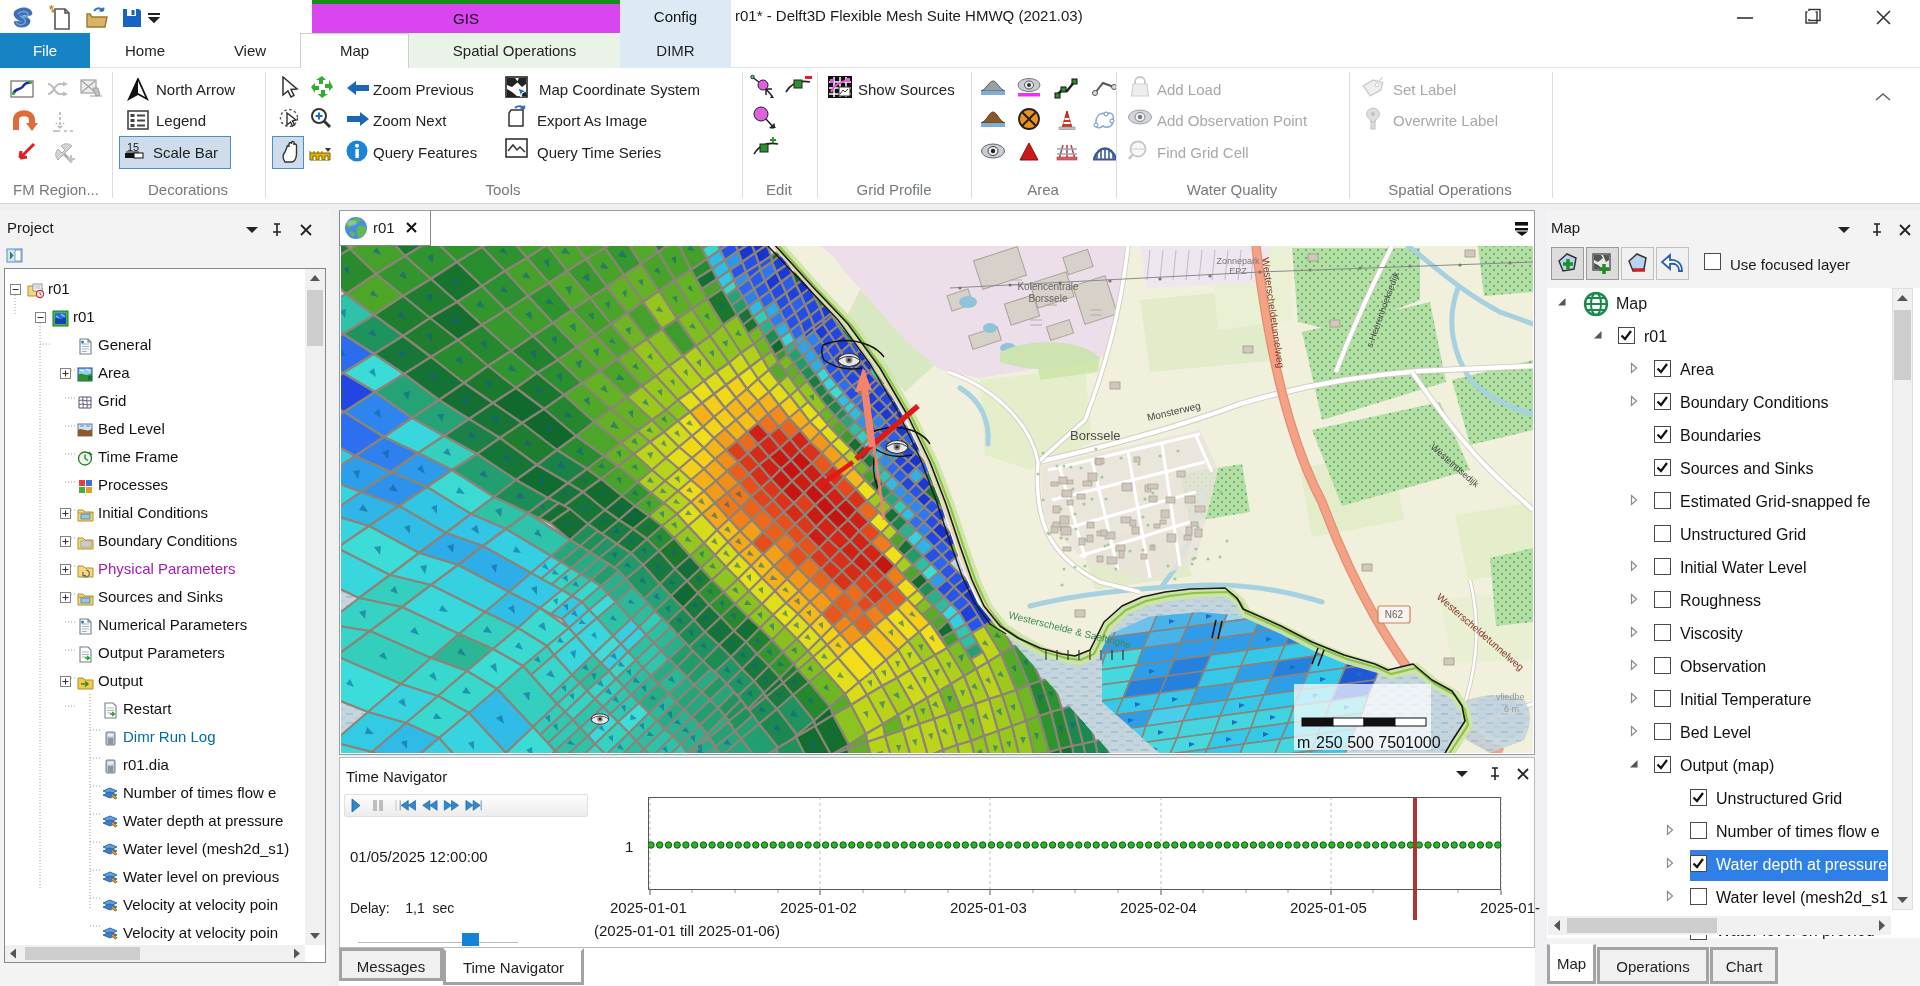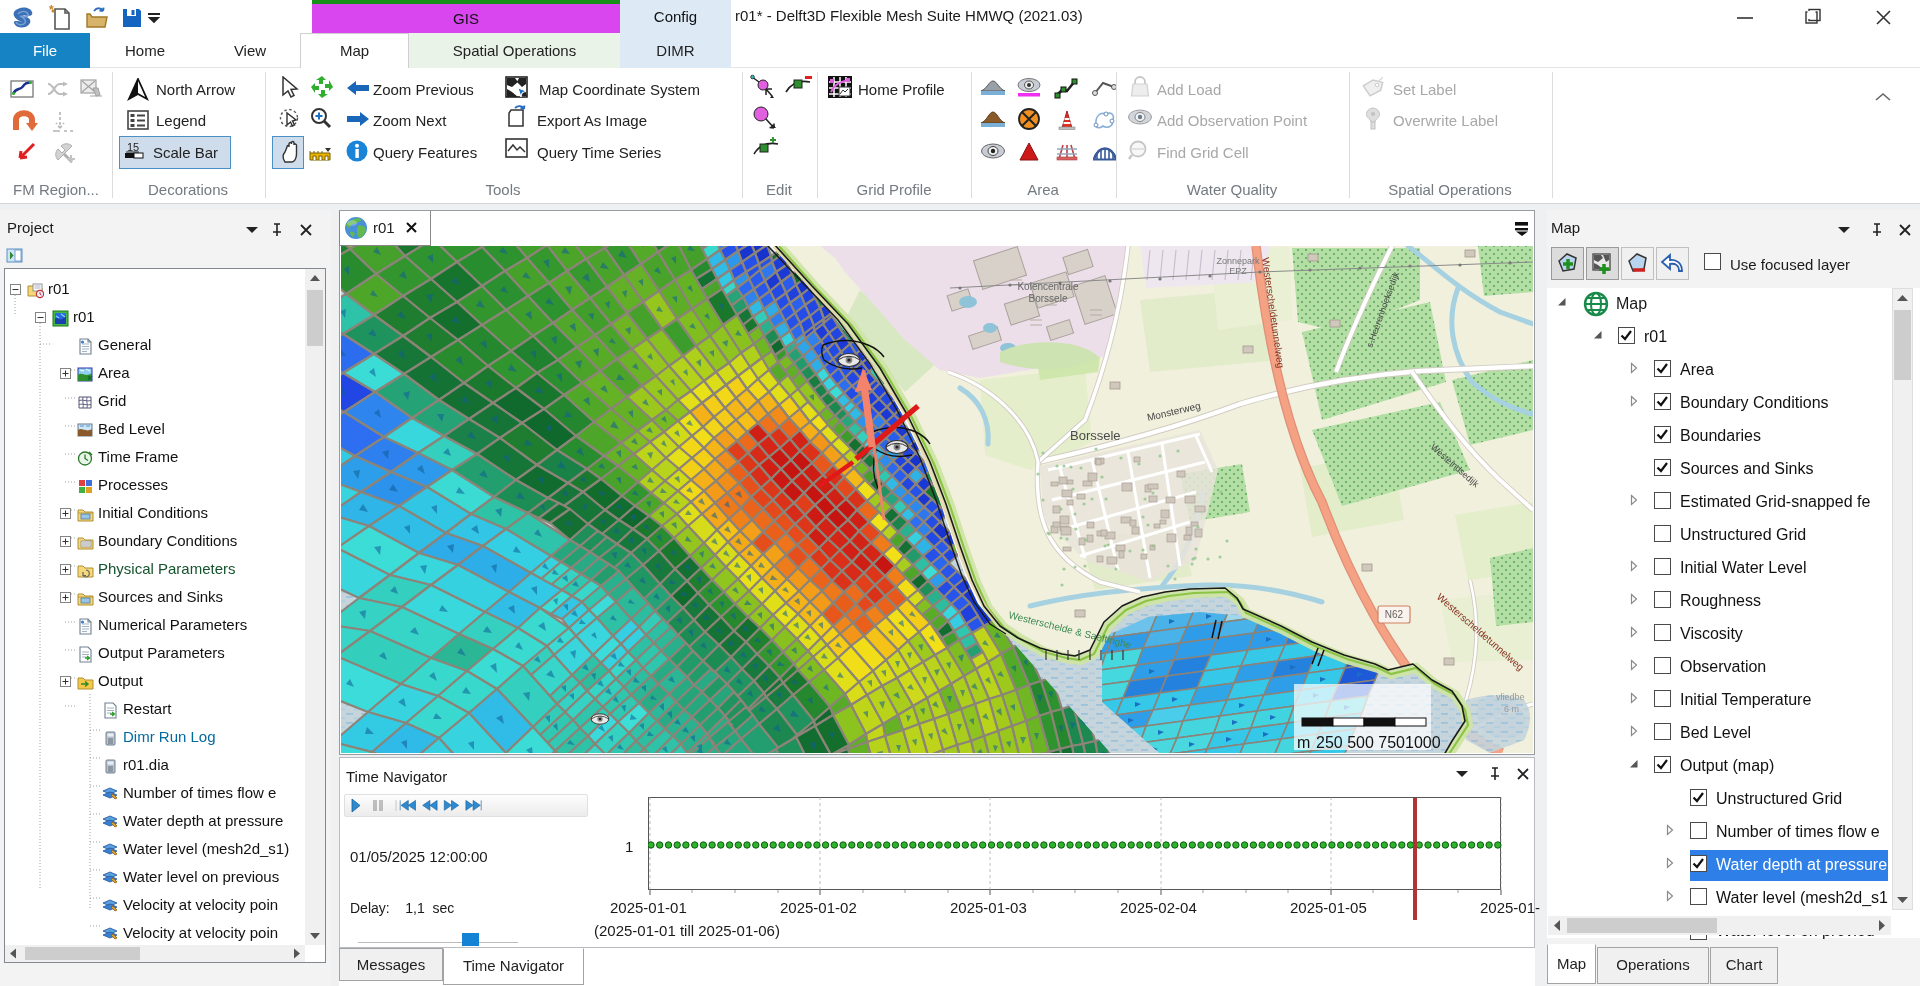--- a/index.html
+++ b/index.html
@@ -6,21 +6,21 @@
 .abs{position:absolute}
 .tb-tab{position:absolute;top:33px;height:52px;line-height:35px;text-align:center;font-size:15px;color:#222}
 svg{display:block}
 .glabel{position:absolute;top:181px;font-size:15px;color:#737a80;text-align:center}
 .gsep{position:absolute;top:72px;height:126px;width:1px;background:#dcdcdc}
 .ritem{position:absolute;font-size:15px;color:#222;white-space:nowrap}
 .ritem.dis{color:#a8a8a8}
 .panelhead{font-size:15px;color:#1a1a1a}
 .trow{position:absolute;white-space:nowrap;font-size:15px}
 .cbx{position:absolute;width:17px;height:17px;border:1.5px solid #4a4a4a;background:#fff}
-.tab2{position:absolute;font-size:15px;text-align:center;border:1px solid #a3a3a3;background:#f0f0f0;color:#222}
+.tab2{position:absolute;font-size:15px;text-align:center;border:3px solid #a3a3a3;background:#f0f0f0;color:#222}
 </style></head><body>
 <div class="abs" style="left:0;top:0;width:1920px;height:33px;background:#fff"></div>
 
 <svg class="abs" style="left:8px;top:4px" width="250" height="28" viewBox="0 0 250 28">
  <g>
   <path d="M6 8 C10 2 22 2 24 8 C26 13 18 12 14 11 C18 13 24 14 22 19 C19 25 8 25 6 19 C5 16 10 17 15 18 C10 17 4 13 6 8Z" fill="#3b6fb6"></path>
   <path d="M10 10 C13 6 20 7 20 11 C20 14 15 13 12 12 C15 14 19 16 17 19 C14 22 9 21 8 18" fill="none" stroke="#7aa0d4" stroke-width="1.5"></path>
  </g>
  <g transform="translate(40,1)">
   <path d="M7 4 H17 L21 8 V24 H7 Z" fill="#fff" stroke="#555" stroke-width="1.6"></path>
@@ -209,21 +209,21 @@
 </svg>
 <svg class="abs" style="left:828px;top:76px" width="26" height="24" viewBox="0 0 26 24">
     <rect x="0" y="0" width="24" height="22" fill="#111"></rect>
     <path d="M1 6 h22 M1 12 h22 M1 18 h22 M6 1 v20 M12 1 v20 M18 1 v20" stroke="#fff" stroke-width="1.5"></path>
     <path d="M3 16 C8 6 14 6 21 4" stroke="#e060e0" stroke-width="2" fill="none"></path>
     <rect x="2" y="3" width="4" height="4" fill="#e060e0"></rect>
     <rect x="18" y="2" width="4" height="4" fill="#e060e0"></rect>
     <rect x="11" y="11" width="11" height="9" fill="#fff" stroke="#333"></rect>
     <path d="M12 18 l3 -4 2 2 3 -3" stroke="#333" fill="none"></path>
   </svg>
-<div class="ritem" style="left:858px;top:81px">Home Profile</div>
+<div class="ritem" style="left:858px;top:81px">Show Sources</div>
 <svg class="abs" style="left:981px;top:77px" width="140" height="92" viewBox="0 0 140 92">
  <g>
       <path d="M0 14 C6 12 8 4 12 4 C16 4 18 12 24 14 Z" fill="#9aa0a8" stroke="#555"></path>
       <rect x="0" y="14" width="24" height="4" fill="#7ab0d8"></rect>
     </g>
  <g transform="translate(36,0)">
       <ellipse cx="12" cy="8" rx="11" ry="6.5" fill="#c8ccd4" stroke="#777"></ellipse>
       <ellipse cx="12" cy="8" rx="4.5" ry="4" fill="#eee" stroke="#555"></ellipse>
       <circle cx="12" cy="8" r="2" fill="#333"></circle>
       <rect x="1" y="16" width="22" height="3.5" fill="#f030f0"></rect>
@@ -477,21 +477,21 @@
 <svg class="abs" style="left:60px;top:564px" width="11" height="11">
     <rect x="0.5" y="0.5" width="10" height="10" fill="#fff" stroke="#848484"></rect>
     <path d="M2.5 5.5 h6" stroke="#333"></path>
     <path d="M5.5 2.5 v6" stroke="#333"></path>
   </svg>
 <svg class="abs" style="left:77px;top:562px" width="17" height="17" viewBox="0 0 17 17">
     <path d="M1 4 h5 l2 2 h8 v9 H1Z" fill="#f5d87a" stroke="#b09030"></path>
     <path d="M9 8 a3.5 3.5 0 1 1 -3 5.5" fill="none" stroke="#666" stroke-width="1.2"></path>
     <path d="M6 10 l0 3.5 3 0" fill="none" stroke="#666" stroke-width="1.2"></path>
   </svg>
-<div class="trow" style="left:98px;top:560px;color:#14532d">Physical Parameters</div>
+<div class="trow" style="left:98px;top:560px;color:#a21caf">Physical Parameters</div>
 <svg class="abs" style="left:60px;top:592px" width="11" height="11">
     <rect x="0.5" y="0.5" width="10" height="10" fill="#fff" stroke="#848484"></rect>
     <path d="M2.5 5.5 h6" stroke="#333"></path>
     <path d="M5.5 2.5 v6" stroke="#333"></path>
   </svg>
 <svg class="abs" style="left:77px;top:590px" width="17" height="17" viewBox="0 0 17 17">
     <path d="M1 4 h5 l2 2 h8 v9 H1Z" fill="#f5d87a" stroke="#b09030"></path>
     <path d="M1 7 h15" stroke="#b09030" stroke-width="0.8"></path>
     <rect x="4" y="8" width="9" height="5" fill="#9ac4e8" stroke="#4a7ab0" stroke-width="0.8"></rect>
   </svg>

